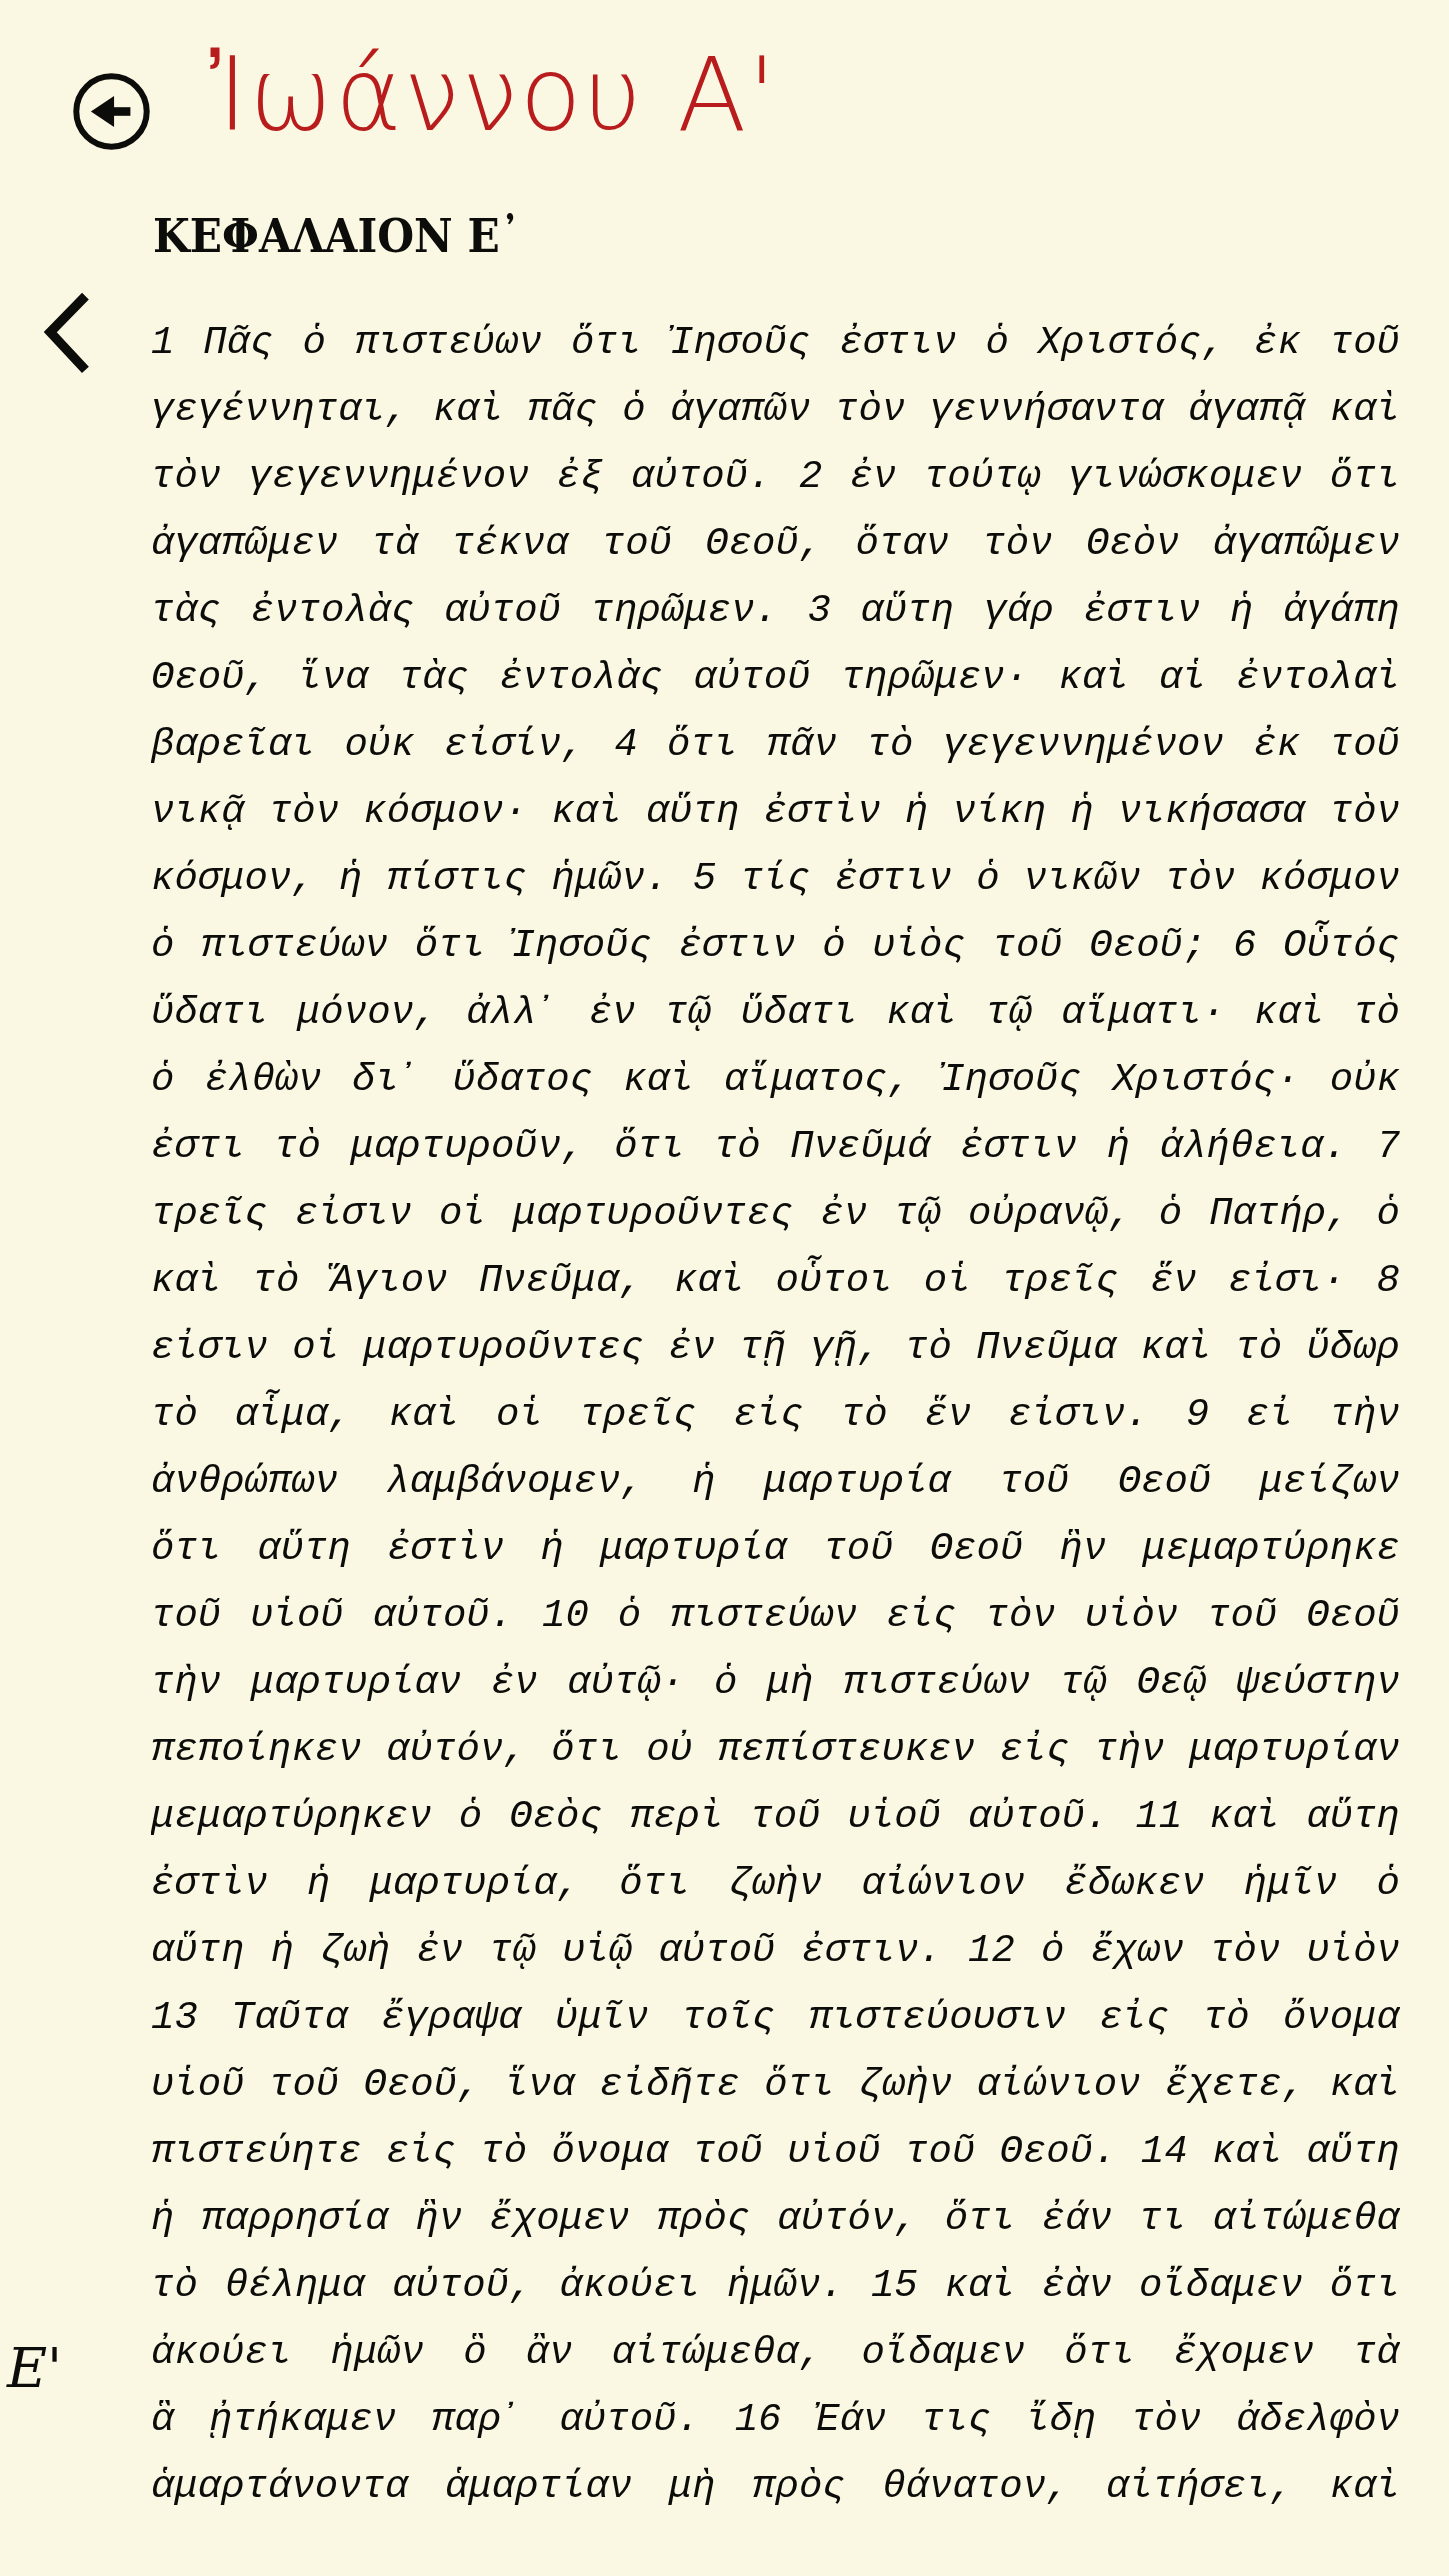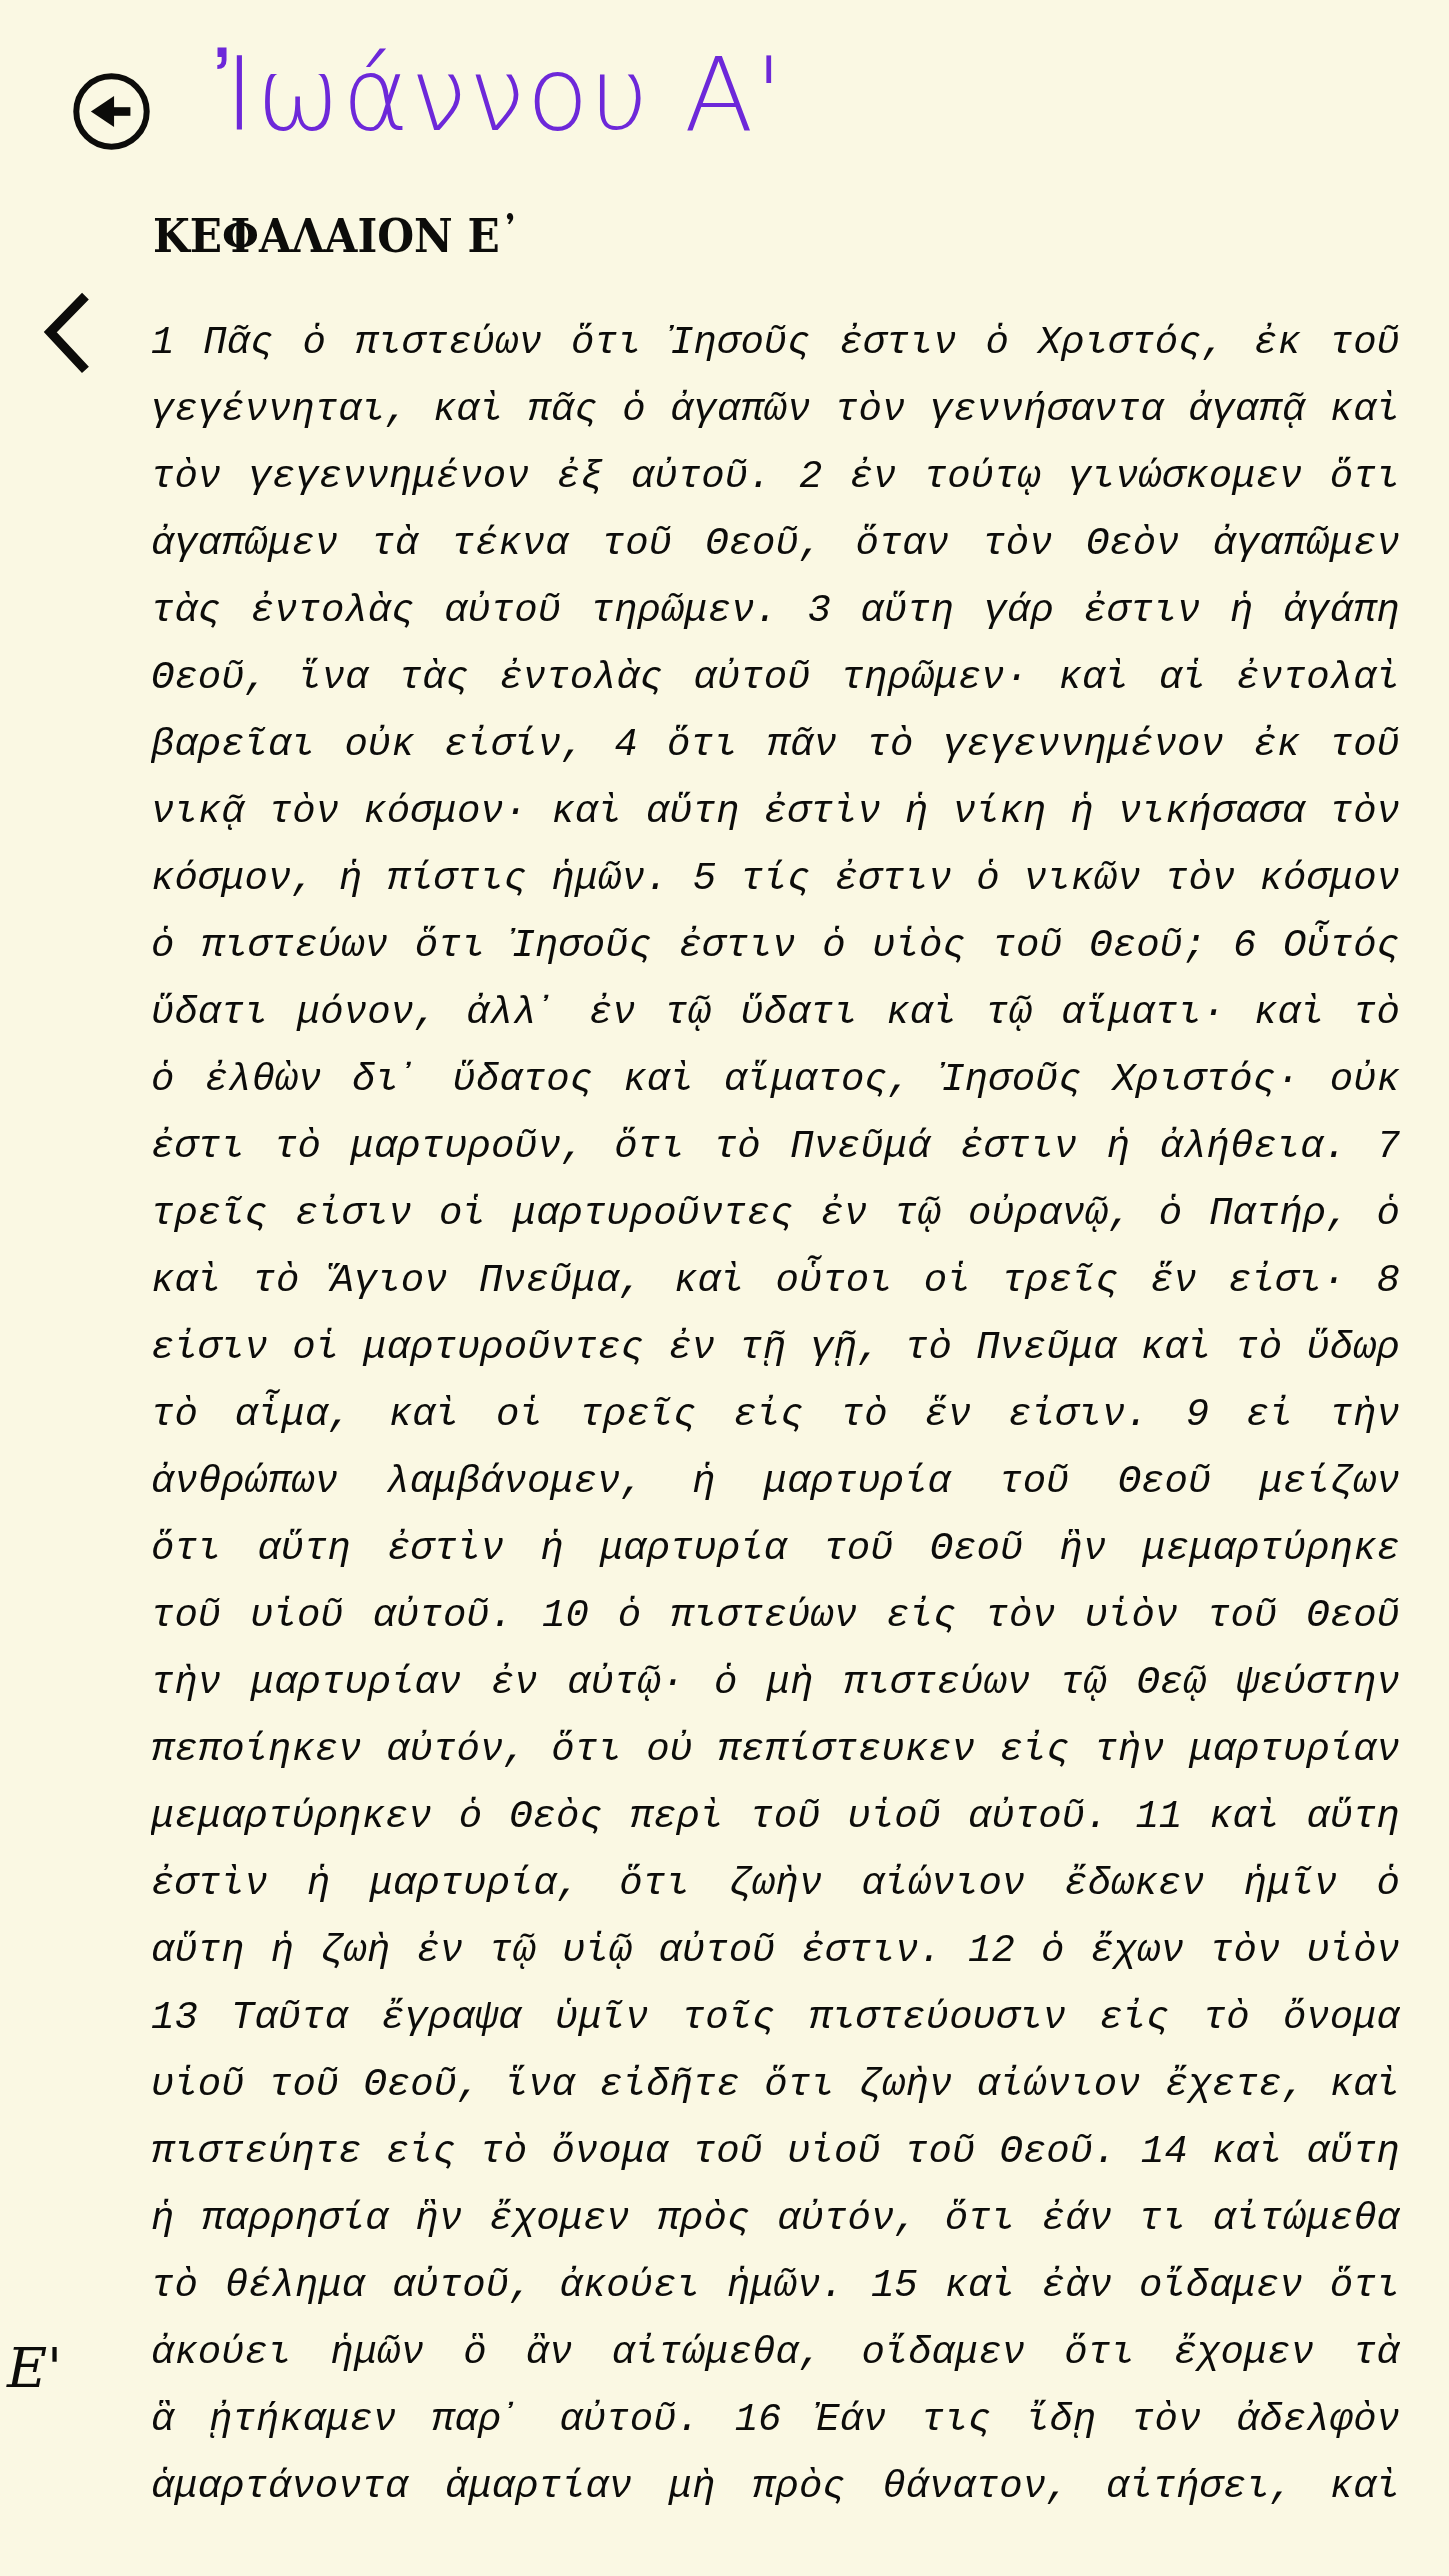--- a/index.html
+++ b/index.html
@@ -18,27 +18,27 @@
 
   
   .back-btn {
     position: absolute; left: 72px; top: 72px;
     width: 79px; height: 79px;
     background: none; border: none; cursor: pointer; padding: 0;
   }
   .back-btn svg { display: block; width: 79px; height: 79px; }
 
   .page-title {
-    position: absolute; left: 216px; top: 45px;
+    position: absolute; left: 209px; top: 45px;
     font-family: "DejaVu Sans", sans-serif;
     font-weight: 200;
     font-size: 101px;
     line-height: 1.0;
     letter-spacing: 1.7px;
-    color: #6d28d9;
+    color: #b91c1c;
     white-space: nowrap;
   }
 
   .chapter-heading {
     position: absolute; left: 153px; top: 213px;
     font-family: "DejaVu Serif", serif;
     font-size: 46px;
     line-height: 1.0;
     letter-spacing: 0px;
     transform: scaleX(0.92);

